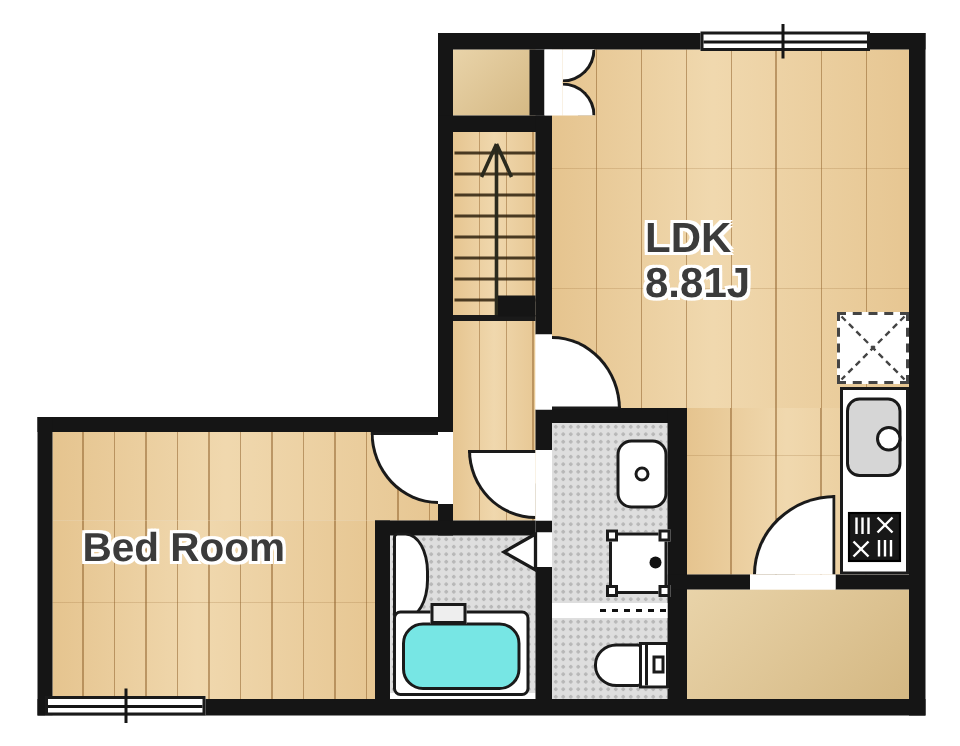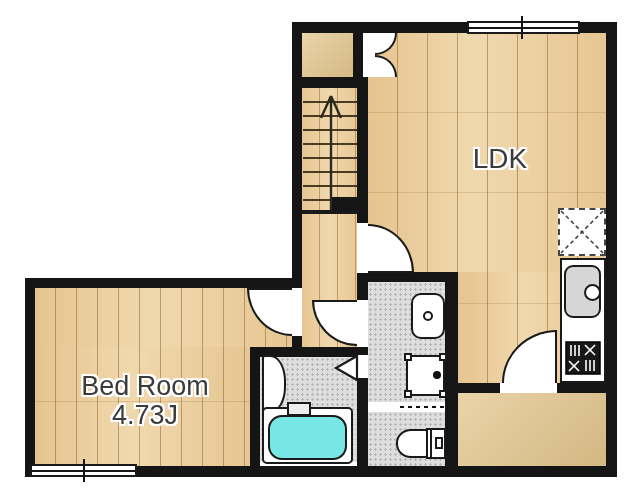--- a/index.html
+++ b/index.html
@@ -23,21 +23,21 @@
   .tan{position:absolute;background-color:#ddc28f;
     background-image:linear-gradient(135deg, rgba(255,244,218,.35), rgba(172,136,74,.18));}
   .gray{position:absolute;background-color:#dedede;
     background-image:radial-gradient(rgba(95,95,95,.30) 1px, rgba(0,0,0,0) 1.3px);
     background-size:5px 5px;}
   
   .fix{position:absolute;background:#ffffff;border:2px solid #1a1a1a;box-sizing:border-box;}
   .gap{position:absolute;background:#ffffff;}
   .door{position:absolute;background:#ffffff;box-sizing:border-box;}
   .step{position:absolute;height:2px;background:rgba(45,32,12,.85);}
-  .label{position:absolute;color:#3b3b3b;font-weight:normal;text-align:center;line-height:1.08;
+  .label{position:absolute;color:#3b3b3b;font-weight:bold;line-height:1.08;
     text-shadow:-2px -2px 0 #fff, 2px -2px 0 #fff, -2px 2px 0 #fff, 2px 2px 0 #fff,
                 0 -2px 0 #fff, 0 2px 0 #fff, -2px 0 0 #fff, 2px 0 0 #fff;}
   .winline{position:absolute;left:0;right:0;top:50%;height:2px;margin-top:-1px;background:#151515;}
   .dashline{position:absolute;height:2px;
     background-image:repeating-linear-gradient(90deg,#111 0 4px, rgba(0,0,0,0) 4px 8px);}
 </style>
 </head>
 <body>
 
 <div class="plan">
@@ -156,19 +156,19 @@
   <div class="abs" style="left:430px;top:430px;width:2px;height:27px;background:#1a1a1a;"></div>
   <div class="fix" style="left:435px;top:437px;width:8px;height:12px;border-width:2px;"></div>
 
   <div class="fix" style="left:262px;top:355px;width:24px;height:58px;border-radius:3px 65% 65% 3px / 3px 45% 45% 3px;"></div>
   <div class="fix" style="left:262px;top:407px;width:91px;height:57px;border-radius:5px;"></div>
   <div class="abs" style="left:268px;top:415px;width:79px;height:45px;background:#77e6e4;border:2.5px solid #1a1a1a;border-radius:14px;box-sizing:border-box;"></div>
   <div class="fix" style="left:287px;top:402px;width:24px;height:14px;border-width:2px;background:#eee;"></div>
 
   <div class="label" style="left:430px;top:144px;width:140px;font-size:28px;">
     <div>LDK</div>
+    <div>8.81J</div>
   </div>
-  <div class="label" style="left:55px;top:372px;width:180px;font-size:27px;">
+  <div class="label" style="left:55px;top:351px;width:180px;font-size:27px;">
     <div>Bed Room</div>
-    <div>4.73J</div>
   </div>
 
 </div>
 
 </body></html>

